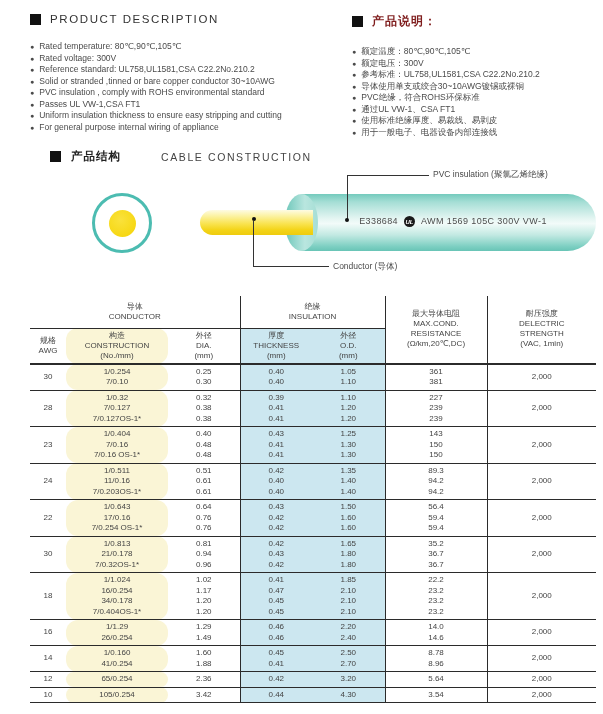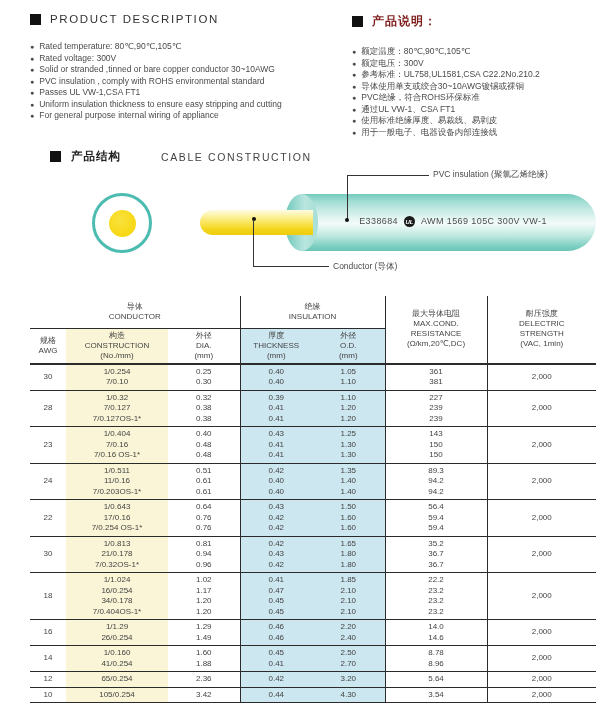--- a/index.html
+++ b/index.html
@@ -53,21 +53,21 @@
 
   
   table.spec { position:absolute; left:30px; top:296px; width:566px; border-collapse:collapse;
     table-layout:fixed; font-size:8px; color:#444; text-align:center; }
   table.spec th { font-weight:normal; padding:2px 0; vertical-align:middle; line-height:10px; }
   table.spec thead tr.group-row th { height:32px; }
   table.spec thead tr.col-row th { height:31px; border-bottom:2px solid var(--line); }
   table.spec thead th.grp { border-bottom:1px solid var(--line); }
   table.spec thead th.span2 { border-bottom:2px solid var(--line); }
   .bdr-r { border-right:1px solid var(--line); }
-  .yellow { background:var(--yellow_bg); }
+  .yellow { background:var(--yellow_bg);border-radius:12px; }
   .blue   { background:var(--blue_bg); }
   table.spec tbody td { border-bottom:1.5px solid var(--line); padding:2px 0; line-height:10.5px; vertical-align:middle; }
 </style>
 </head>
 <body>
 
 <div class="page">
 
   <div class="desc-left">
     <div class="sec-head">
@@ -75,20 +75,24 @@
       <span class="sec-title-en">PRODUCT DESCRIPTION</span>
     </div>
     <ul class="bullets">
         <li>
           <span class="dot">●</span>
           <span>Rated temperature: 80℃,90℃,105℃</span>
         </li>
         <li>
           <span class="dot">●</span>
           <span>Rated voltage: 300V</span>
+        </li>
+        <li>
+          <span class="dot">●</span>
+          <span>Reference standard: UL758,UL1581,CSA C22.2No.210.2</span>
         </li>
         <li>
           <span class="dot">●</span>
           <span>Solid or stranded ,tinned or bare copper conductor 30~10AWG</span>
         </li>
         <li>
           <span class="dot">●</span>
           <span>PVC insulation , comply with ROHS environmental standard</span>
         </li>
         <li>

